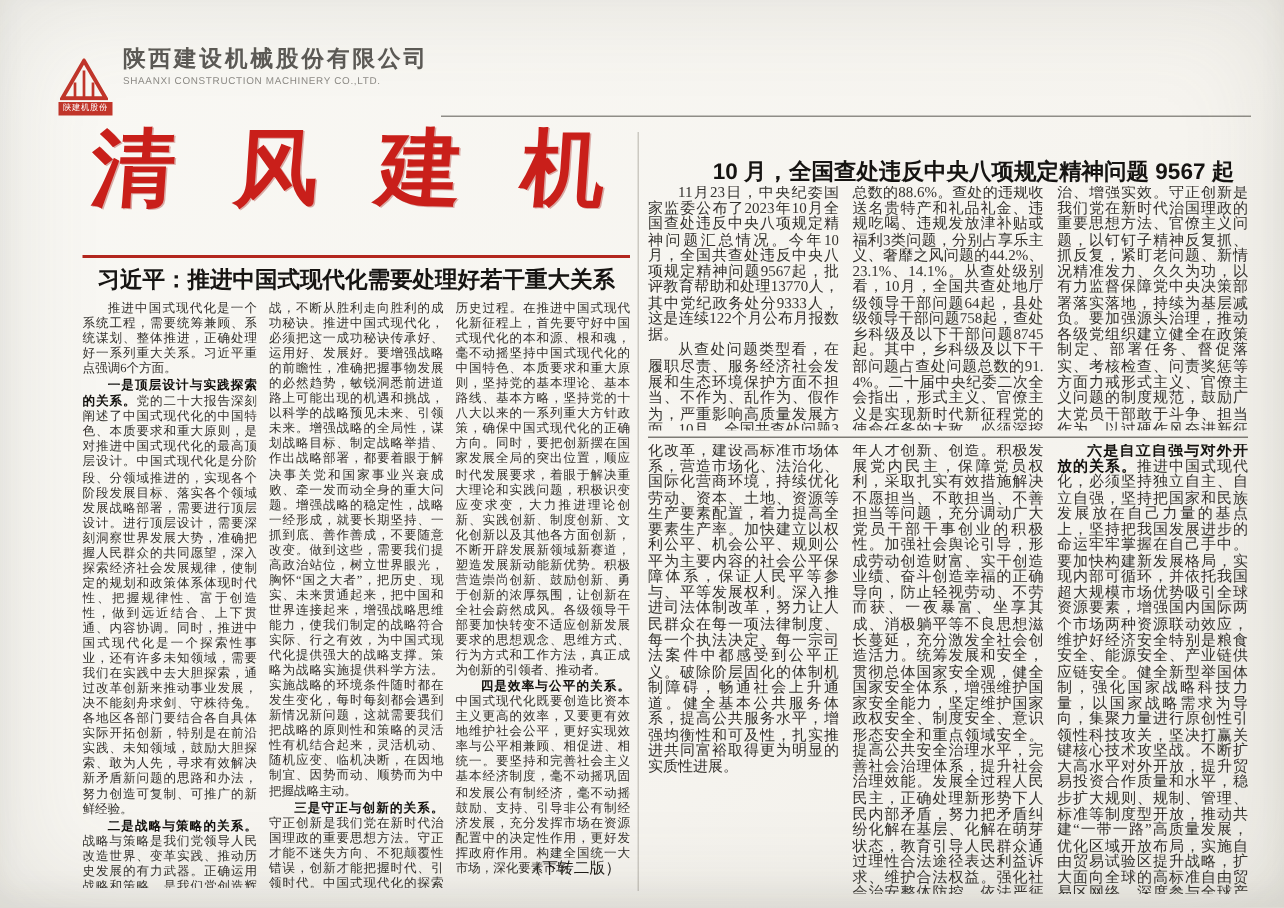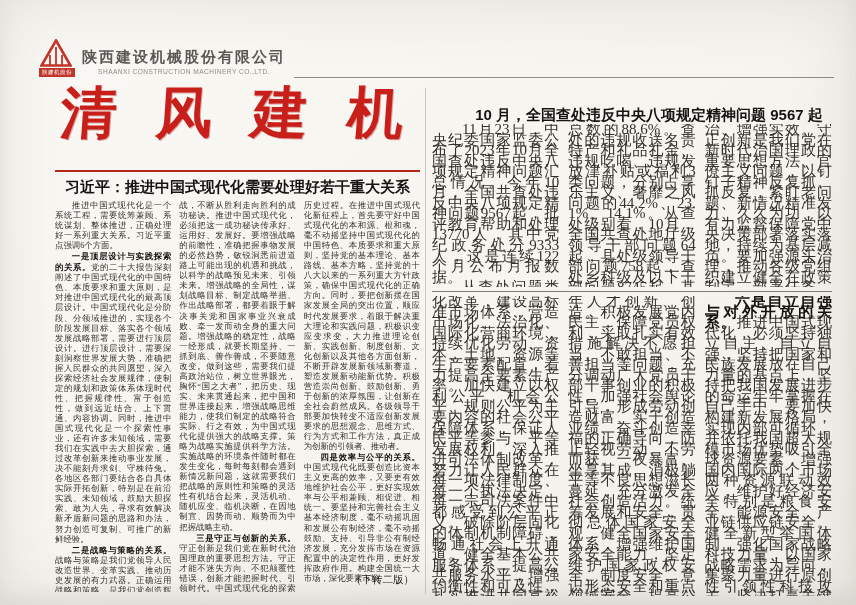--- a/index.html
+++ b/index.html
@@ -6,21 +6,21 @@
   .page{position:relative;width:856px;height:605px;overflow:hidden;
         background:linear-gradient(135deg,#f9f8f4 0%,#f6f4ef 60%,#f1efe9 100%);
         font-family:"Liberation Serif","DejaVu Serif",serif;color:#2c2a27;}
   .page::after{content:"";position:absolute;inset:0;pointer-events:none;
         box-shadow:inset 0 0 70px rgba(95,90,78,.14), inset 0 -10px 18px rgba(95,90,78,.08);}
 
   
   .logo-mark{position:absolute;left:40px;top:39px;width:32px;height:28px;}
   .logo-badge{position:absolute;left:39px;top:68px;width:36px;height:9px;background:#c2352a;
         color:#fff;font:5.5px/9px "Liberation Sans",sans-serif;text-align:center;letter-spacing:.5px;}
-  .co-names{position:absolute;left:82px;top:48px;text-align:center;}
+  .co-names{position:absolute;left:82px;top:31px;}
   .co-cn{font:700 15px/17px "Liberation Sans",sans-serif;color:#5c5a56;letter-spacing:2px;}
   .co-en{font:6.6px/9px "Liberation Sans",sans-serif;color:#8d8b86;letter-spacing:.45px;margin-top:2px;}
   .top-rule{position:absolute;left:294px;top:77px;width:540px;height:1px;background:#8f8d87;}
 
   
   .left-half{position:absolute;left:55px;top:84px;width:365px;height:518px;}
   .masthead-title{position:absolute;left:6px;top:-4px;width:300px;
         font:700 56px/64px "DejaVu Serif","Liberation Serif",serif;color:#c91f1a;
         letter-spacing:10px;transform:skewX(-4deg);white-space:nowrap;
         text-shadow:1px 1px 0 rgba(160,25,20,.35);}
@@ -40,21 +40,21 @@
   
   .right-half{position:absolute;left:432px;top:84px;width:400px;height:518px;}
   .right-headline{position:absolute;left:0;top:3px;width:100%;margin:17px;
         font:700 15px/22px "Liberation Sans",sans-serif;color:#161412;text-align:center;white-space:nowrap;overflow:hidden;}
   .right-cols{position:absolute;left:0;top:40px;width:100%;height:163px;display:flex;gap:9px;}
   .mid-rule{position:absolute;left:0;top:207px;width:100%;height:1px;background:#7d7b75;}
   .bottom-cols{position:absolute;left:0;top:212px;width:100%;height:300px;display:flex;gap:9px;}
 
   
   .col{flex:1;overflow:hidden;text-align:justify;}
-  .col p{margin:0;text-indent:2em;font-size:15px;line-height:10.55px;color:#33312d;word-break:break-all;}
+  .col p{margin:0;text-indent:2em;font-size:10px;line-height:10.55px;color:#33312d;word-break:break-all;}
   .col p.noind{text-indent:0;}
   .sub{font-family:"Liberation Sans",sans-serif;font-weight:700;color:#14120f;}
 </style>
 </head>
 <body>
 
 <div class="page">
 
   <svg class="logo-mark" viewBox="0 0 32 28">
     <path d="M16 1.5 L30.5 26.5 H1.5 Z" fill="none" stroke="#c2352a" stroke-width="2.6"></path>

